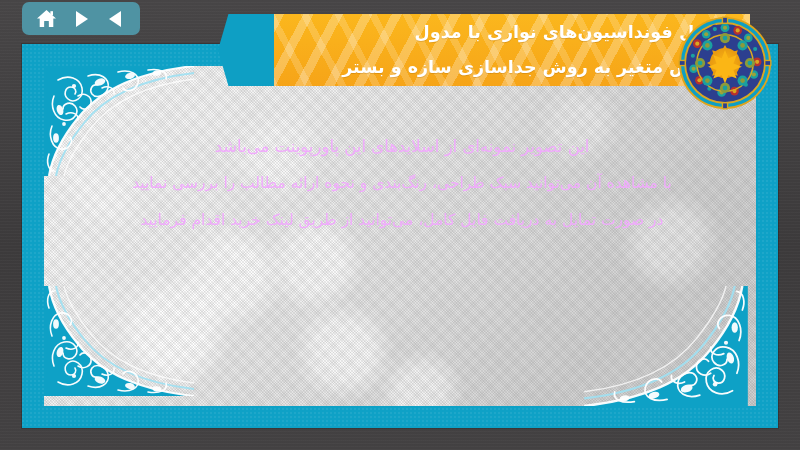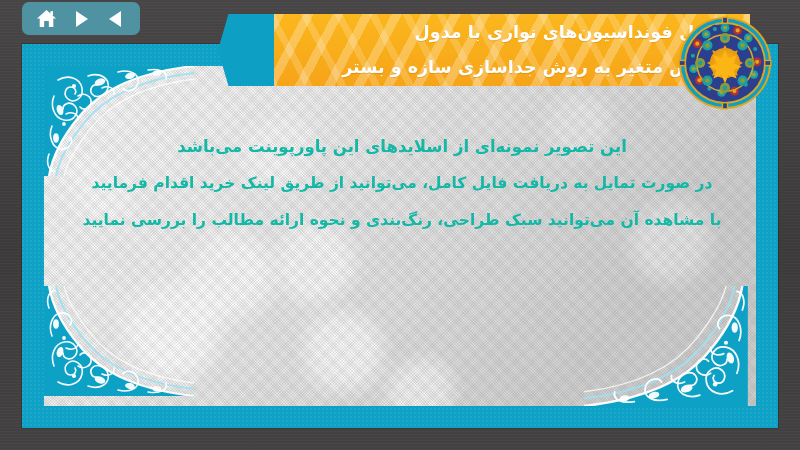--- a/index.html
+++ b/index.html
@@ -122,24 +122,24 @@
     z-index:5;
   }
 
   
   .body-text{
     position:absolute;left:52px;top:128px;width:700px;
     direction:rtl;text-align:center;
     z-index:3;
   }
   .body-line{
-    color:#14b8a6;
+    color:#f0abfc;
     font-size:16.5px;
     line-height:37px;
-    font-weight:bold;
+    font-weight:normal;
     white-space:nowrap;
   }
   .body-line.l2{font-size:15.5px;}
   .body-line.l3{font-size:15.5px;}
 </style>
 </head>
 <body>
 
 <div id="stage">
 
@@ -357,17 +357,17 @@
       <svg width="21" height="19" viewBox="0 0 21 19">
         <path d="M10.5,1 L20,9.5 L17.3,9.5 L17.3,18 L12.8,18 L12.8,12 L8.2,12 L8.2,18 L3.7,18 L3.7,9.5 L1,9.5 Z" fill="#ffffff"></path>
         <rect x="14.4" y="2.2" width="2.6" height="4" fill="#ffffff"></rect>
         <rect x="8.7" y="13.6" width="3.6" height="4.4" fill="#4f93a3"></rect>
       </svg>
     </div>
   </div>
 
   <div class="body-text">
     <div class="body-line l1">این تصویر نمونه‌ای از اسلایدهای این پاورپوینت می‌باشد</div>
+    <div class="body-line l2">با مشاهده آن می‌توانید سبک طراحی، رنگ‌بندی و نحوه ارائه مطالب را بررسی نمایید</div>
     <div class="body-line l3">در صورت تمایل به دریافت فایل کامل، می‌توانید از طریق لینک خرید اقدام فرمایید</div>
-    <div class="body-line l2">با مشاهده آن می‌توانید سبک طراحی، رنگ‌بندی و نحوه ارائه مطالب را بررسی نمایید</div>
   </div>
 
 </div>
 
 </body></html>

